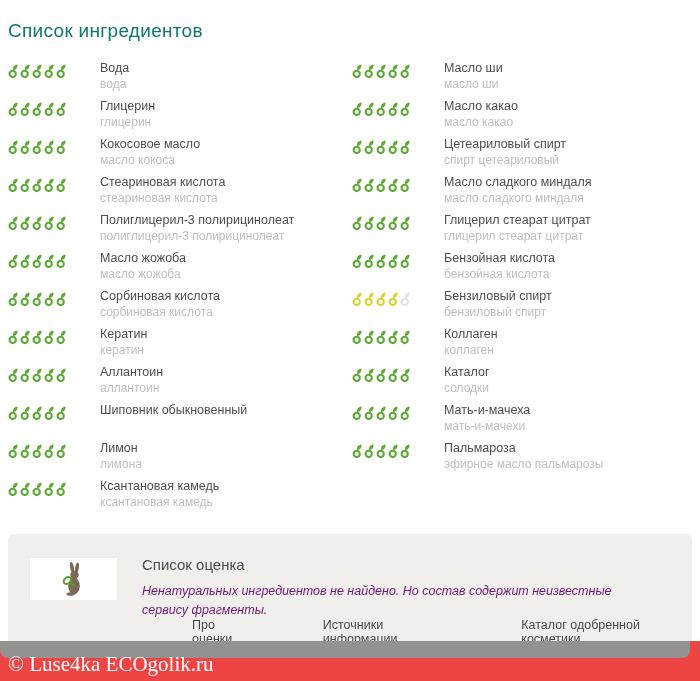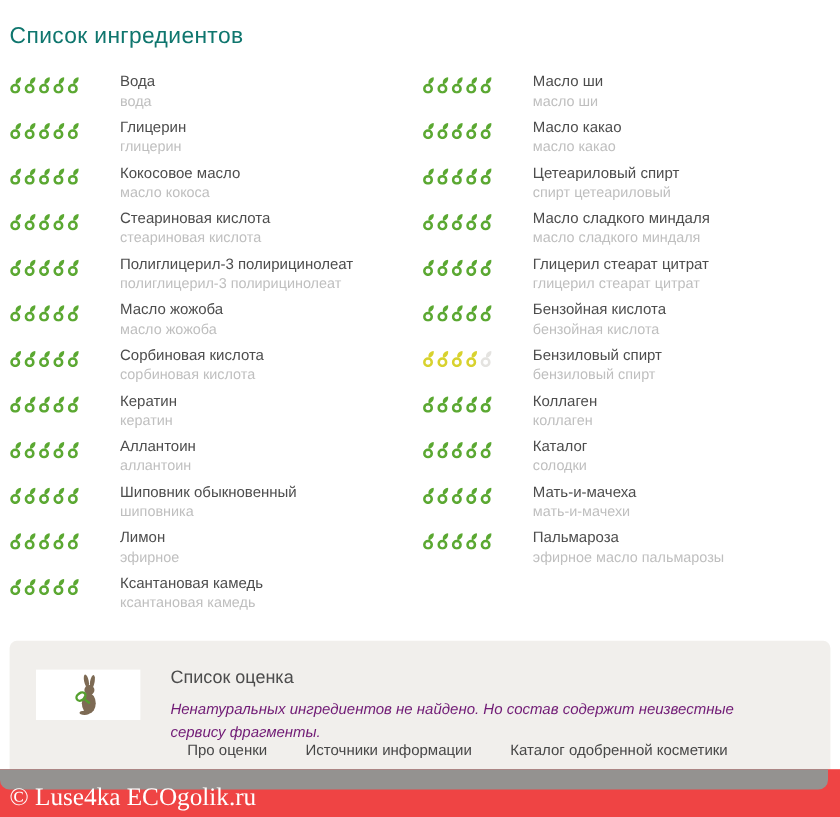--- a/index.html
+++ b/index.html
@@ -16,21 +16,21 @@
   .iname{font-size:12.5px;line-height:13px;color:#4d4d4d;}
   .isub{font-size:12px;line-height:12px;margin-top:3px;color:#bfbfbf;}
   .summary-card{position:absolute;left:8px;top:534px;width:684px;height:124px;
         background:#f1efec;border-radius:6px;}
   .mascot{position:absolute;left:22px;top:24px;width:87px;height:42px;background:#ffffff;
         display:flex;align-items:center;justify-content:center;}
   .s-title{position:absolute;left:134px;top:22px;margin:0;font-size:15px;font-weight:500;color:#4c4c4c;}
   .s-text{position:absolute;left:134px;top:48px;width:500px;margin:0;font-size:12.5px;
         line-height:1.55;color:#701a75;font-style:italic;}
   .links{position:absolute;left:148px;top:84px;display:flex;gap:32px;}
-  .slink{font-size:12.5px;color:#474747;text-decoration:none;cursor:pointer;}
+  .slink{font-size:12.5px;color:#474747;text-decoration:none;cursor:pointer;margin-left:36px;}
   .footer{position:absolute;left:0;top:641px;width:700px;height:44px;background:#ef4444;}
   .footer-band{position:absolute;left:0;top:0;width:690px;height:17px;background:#949290;
         border-radius:0 0 8px 8px;}
   .copyright{position:absolute;left:8px;top:11px;font-family:"Liberation Serif",serif;
         font-size:21px;color:#ffffff;white-space:nowrap;}
 </style>
 </head>
 <body>
 
 <div class="page">
@@ -309,21 +309,20 @@
                 <path d="M5.2,6 C4.4,3.2 6,0.9 9.4,0.4 C9.9,3.3 8.1,5.6 5.6,6 Z" fill="#5ba832"></path>
                 <circle cx="4.7" cy="9.9" r="3.1" fill="none" stroke="#5ba832" stroke-width="2.1"></circle>
               </svg></span>
             <span class="ricon"><svg width="11" height="14" viewBox="0 0 11 14">
                 <path d="M5.2,6 C4.4,3.2 6,0.9 9.4,0.4 C9.9,3.3 8.1,5.6 5.6,6 Z" fill="#5ba832"></path>
                 <circle cx="4.7" cy="9.9" r="3.1" fill="none" stroke="#5ba832" stroke-width="2.1"></circle>
               </svg></span>
           </div>
           <div class="names">
             <div class="iname">Шиповник обыкновенный</div>
-            <div class="isub">шиповника</div>
           </div>
         </div>
         <div class="entry">
           <div class="rating">
             <span class="ricon"><svg width="11" height="14" viewBox="0 0 11 14">
                 <path d="M5.2,6 C4.4,3.2 6,0.9 9.4,0.4 C9.9,3.3 8.1,5.6 5.6,6 Z" fill="#5ba832"></path>
                 <circle cx="4.7" cy="9.9" r="3.1" fill="none" stroke="#5ba832" stroke-width="2.1"></circle>
               </svg></span>
             <span class="ricon"><svg width="11" height="14" viewBox="0 0 11 14">
                 <path d="M5.2,6 C4.4,3.2 6,0.9 9.4,0.4 C9.9,3.3 8.1,5.6 5.6,6 Z" fill="#5ba832"></path>
@@ -337,21 +336,21 @@
                 <path d="M5.2,6 C4.4,3.2 6,0.9 9.4,0.4 C9.9,3.3 8.1,5.6 5.6,6 Z" fill="#5ba832"></path>
                 <circle cx="4.7" cy="9.9" r="3.1" fill="none" stroke="#5ba832" stroke-width="2.1"></circle>
               </svg></span>
             <span class="ricon"><svg width="11" height="14" viewBox="0 0 11 14">
                 <path d="M5.2,6 C4.4,3.2 6,0.9 9.4,0.4 C9.9,3.3 8.1,5.6 5.6,6 Z" fill="#5ba832"></path>
                 <circle cx="4.7" cy="9.9" r="3.1" fill="none" stroke="#5ba832" stroke-width="2.1"></circle>
               </svg></span>
           </div>
           <div class="names">
             <div class="iname">Лимон</div>
-            <div class="isub">эфирное</div>
+            <div class="isub">лимона</div>
           </div>
         </div>
         <div class="entry">
           <div class="rating">
             <span class="ricon"><svg width="11" height="14" viewBox="0 0 11 14">
                 <path d="M5.2,6 C4.4,3.2 6,0.9 9.4,0.4 C9.9,3.3 8.1,5.6 5.6,6 Z" fill="#5ba832"></path>
                 <circle cx="4.7" cy="9.9" r="3.1" fill="none" stroke="#5ba832" stroke-width="2.1"></circle>
               </svg></span>
             <span class="ricon"><svg width="11" height="14" viewBox="0 0 11 14">
                 <path d="M5.2,6 C4.4,3.2 6,0.9 9.4,0.4 C9.9,3.3 8.1,5.6 5.6,6 Z" fill="#5ba832"></path>

